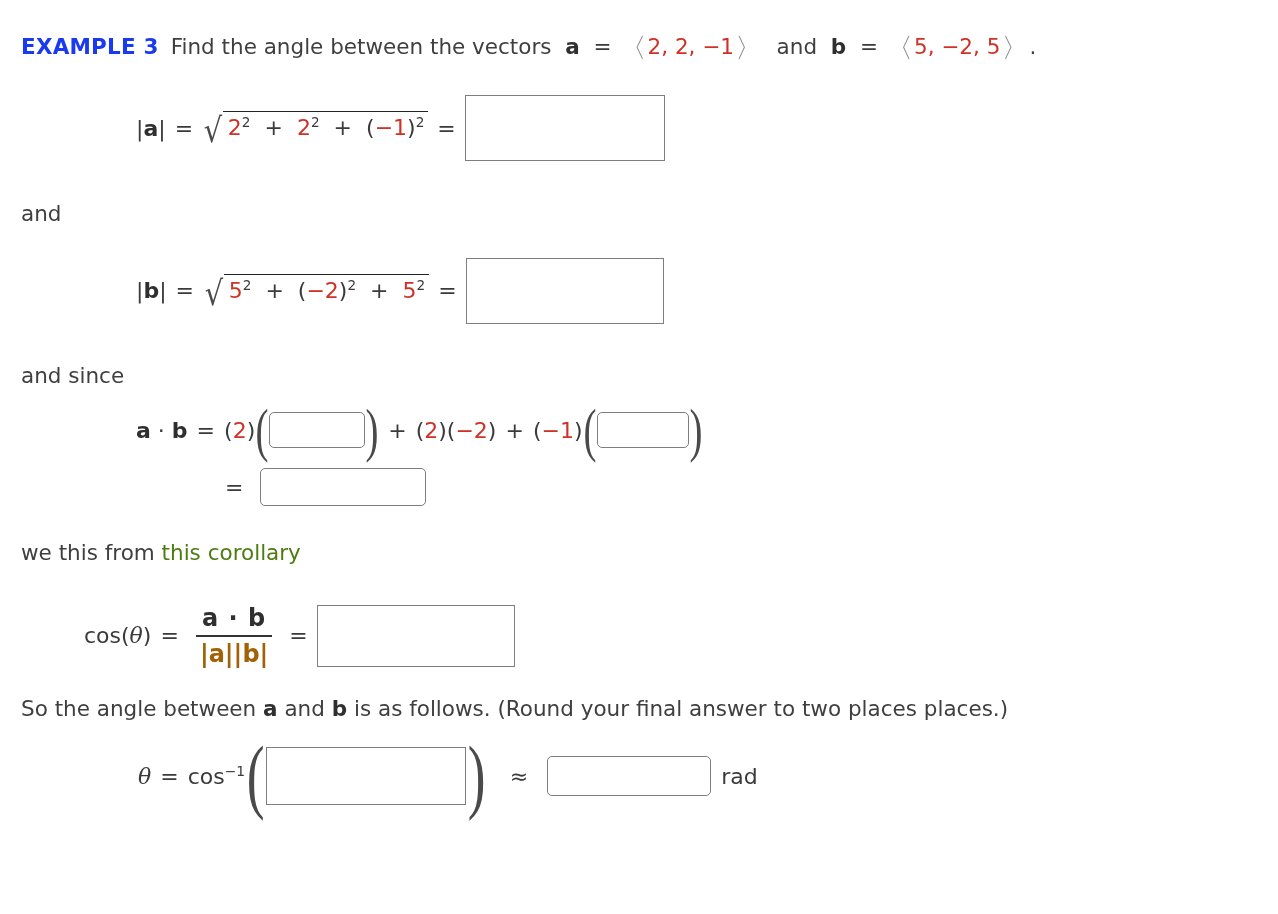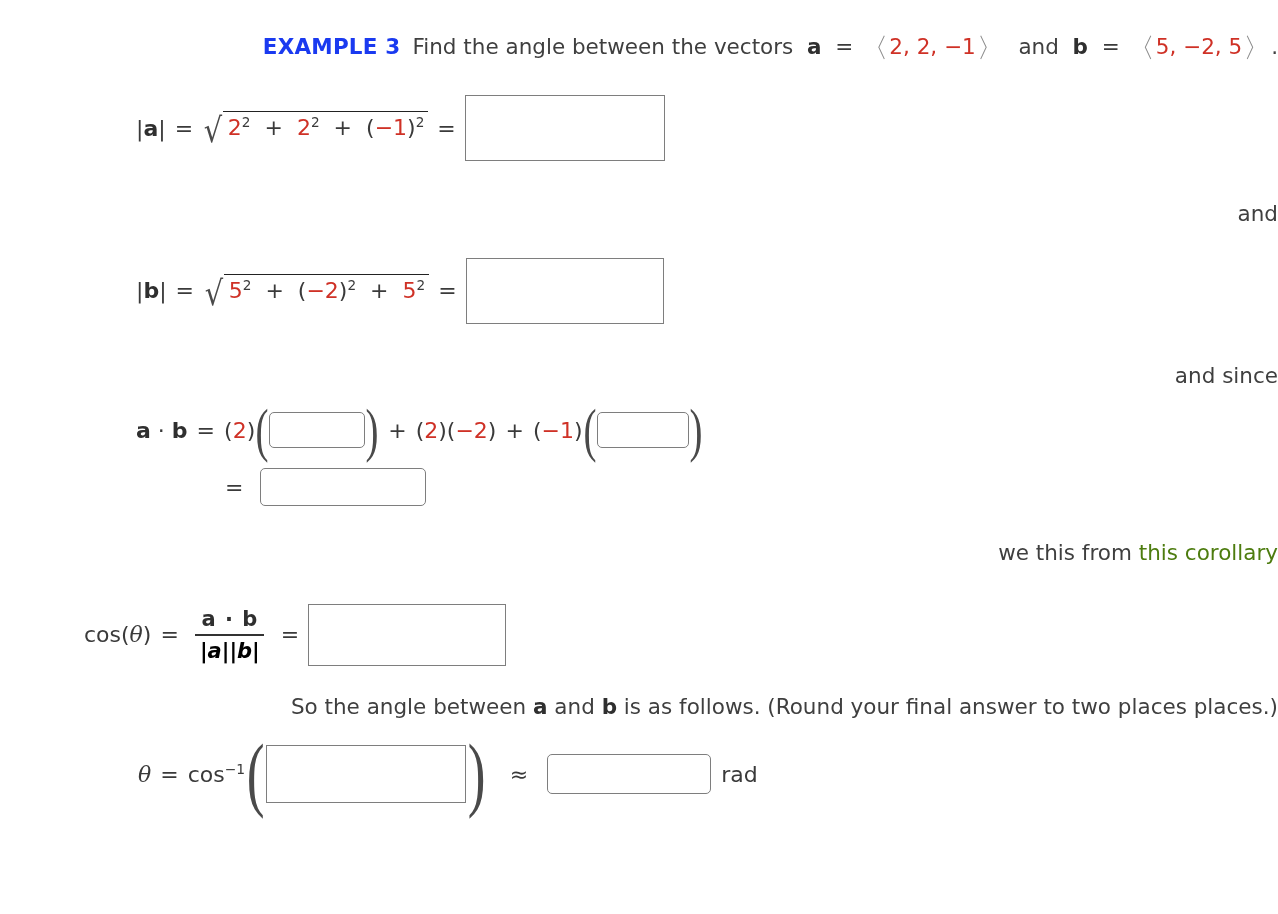--- a/index.html
+++ b/index.html
@@ -14,27 +14,26 @@
     color: #3a3a3a;
     font-size: 21px;
     overflow: hidden;
     position: relative;
   }
 
   .page { padding: 0; }
 
   
   .prose {
-    margin: 0;
+    margin: 12px;
     padding: 0 0 0 9px;
     line-height: 1.0;
     color: #3f3f3f;
     font-size: 21.5px;
     white-space: nowrap;
-    text-align: right;
   }
   .row-title { padding-top: 18px; }
   .ex-label {
     color: #1a3af0;
     font-weight: bold;
     letter-spacing: .2px;
     margin-right: 12px;
   }
   .solution-label {
     color: #2b5cf0;
@@ -125,35 +124,34 @@
   .bigparen.tall {
     font-size: 82px;
   }
 
   
   .frac {
     display: inline-flex;
     flex-direction: column;
     align-items: center;
     margin: 0 6px;
-    font-size: 21px;
+    font-size: 24px;
   }
   .frac .num {
     padding: 0 6px 3px 6px;
     border-bottom: 2px solid #333;
     font-weight: bold;
     color: #2f2f2f;
     letter-spacing: 1px;
   }
   .frac .den {
     padding: 3px 6px 0 6px;
     font-weight: bold;
-    color: #000000;
+    color: #a16207;
     letter-spacing: 0px;
-    font-style: italic;
   }
 
   .theta {
     font-family: "DejaVu Serif", serif;
     font-style: italic;
     font-size: 22px;
     color: #3a3a3a;
   }
   .fn { font-family: "DejaVu Sans", sans-serif; }
   sup.negone {

